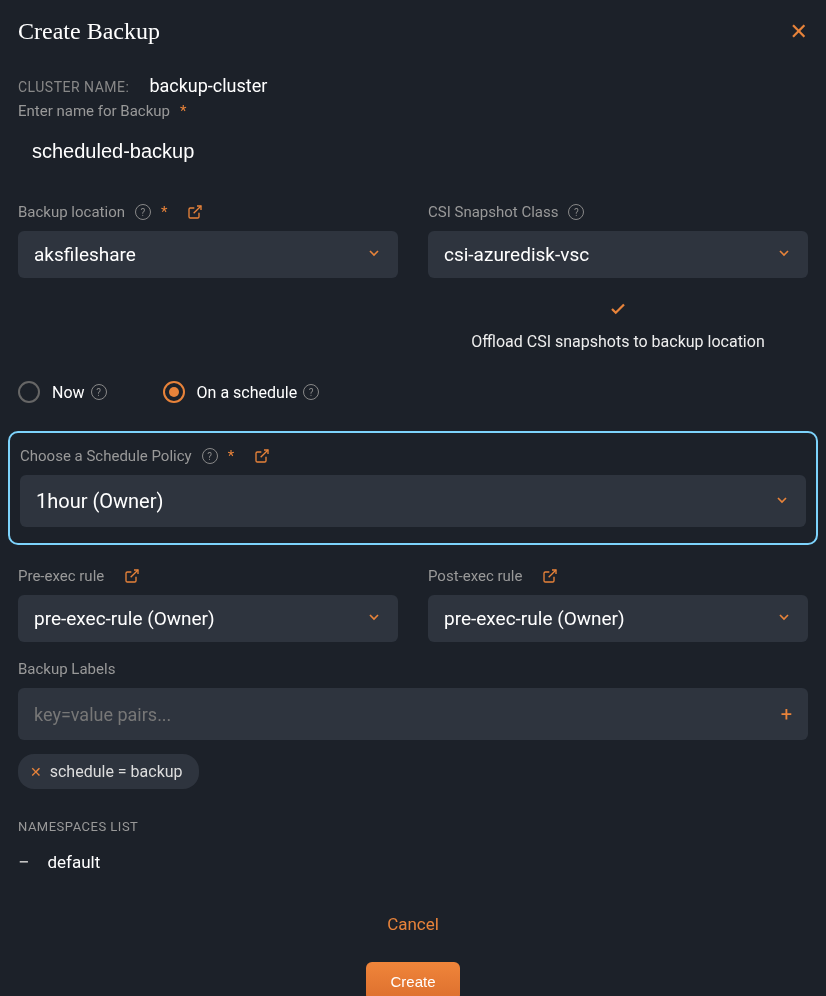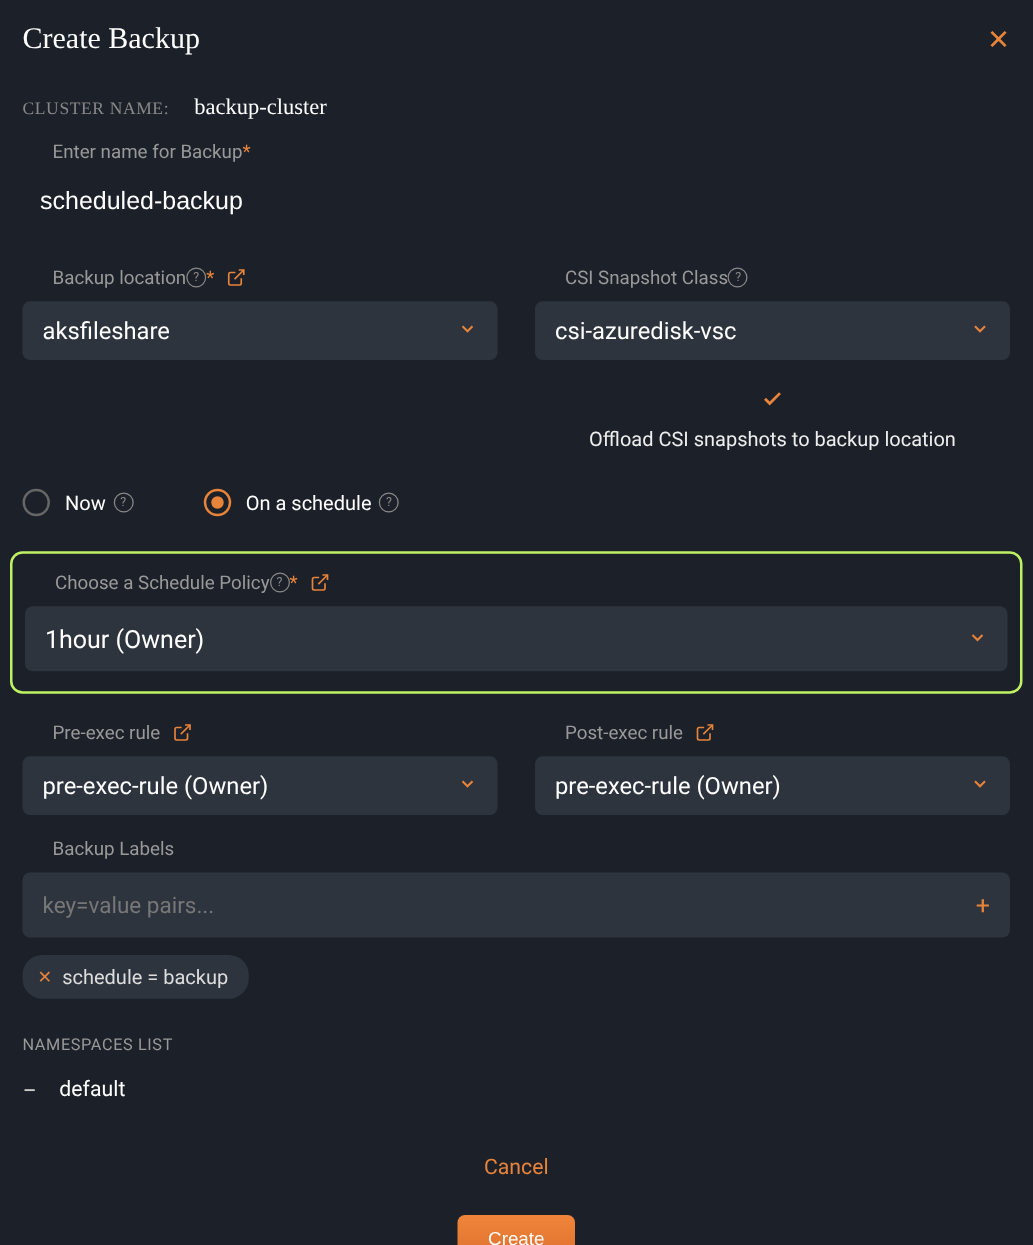--- a/index.html
+++ b/index.html
@@ -26,41 +26,39 @@
       font-weight: 400;
       font-family: Liberation Serif, serif;
     }
     .close-btn {
       color: #e8833a;
       font-size: 22px;
       cursor: pointer;
       font-weight: 300;
     }
     .cluster-row {
-      margin-bottom: 16px;
-      font-family: Liberation Serif, serif;
+      margin-bottom: 6px;
     }
     .label-caps {
       color: #888;
       font-size: 14px;
       letter-spacing: 0.5px;
       margin-right: 16px;
     }
     .cluster-name {
       color: #fff;
       font-size: 18px;
     }
     .field-label {
       color: #999;
       font-size: 15px;
       margin-bottom: 10px;
       display: flex;
       align-items: center;
-      gap: 0;
-      margin-left: 24px;
+      gap: 10px;
     }
     .asterisk {
       color: #e8833a;
     }
     .help-icon {
       width: 14px;
       height: 14px;
       border: 1px solid #888;
       border-radius: 50%;
       display: inline-flex;
@@ -178,21 +176,21 @@
       border-radius: 50%;
     }
     .radio-label {
       color: #fff;
       font-size: 16px;
       display: flex;
       align-items: center;
       gap: 6px;
     }
     .highlighted-section {
-      border: 2px solid #bef264;
+      border: 2px solid #7dd3fc;
       border-radius: 10px;
       padding: 14px 10px 16px 10px;
       margin-bottom: 22px;
       margin-left: -10px;
       margin-right: -10px;
     }
     .highlighted-section .select {
       font-size: 20px;
       padding: 14px 16px;
     }

